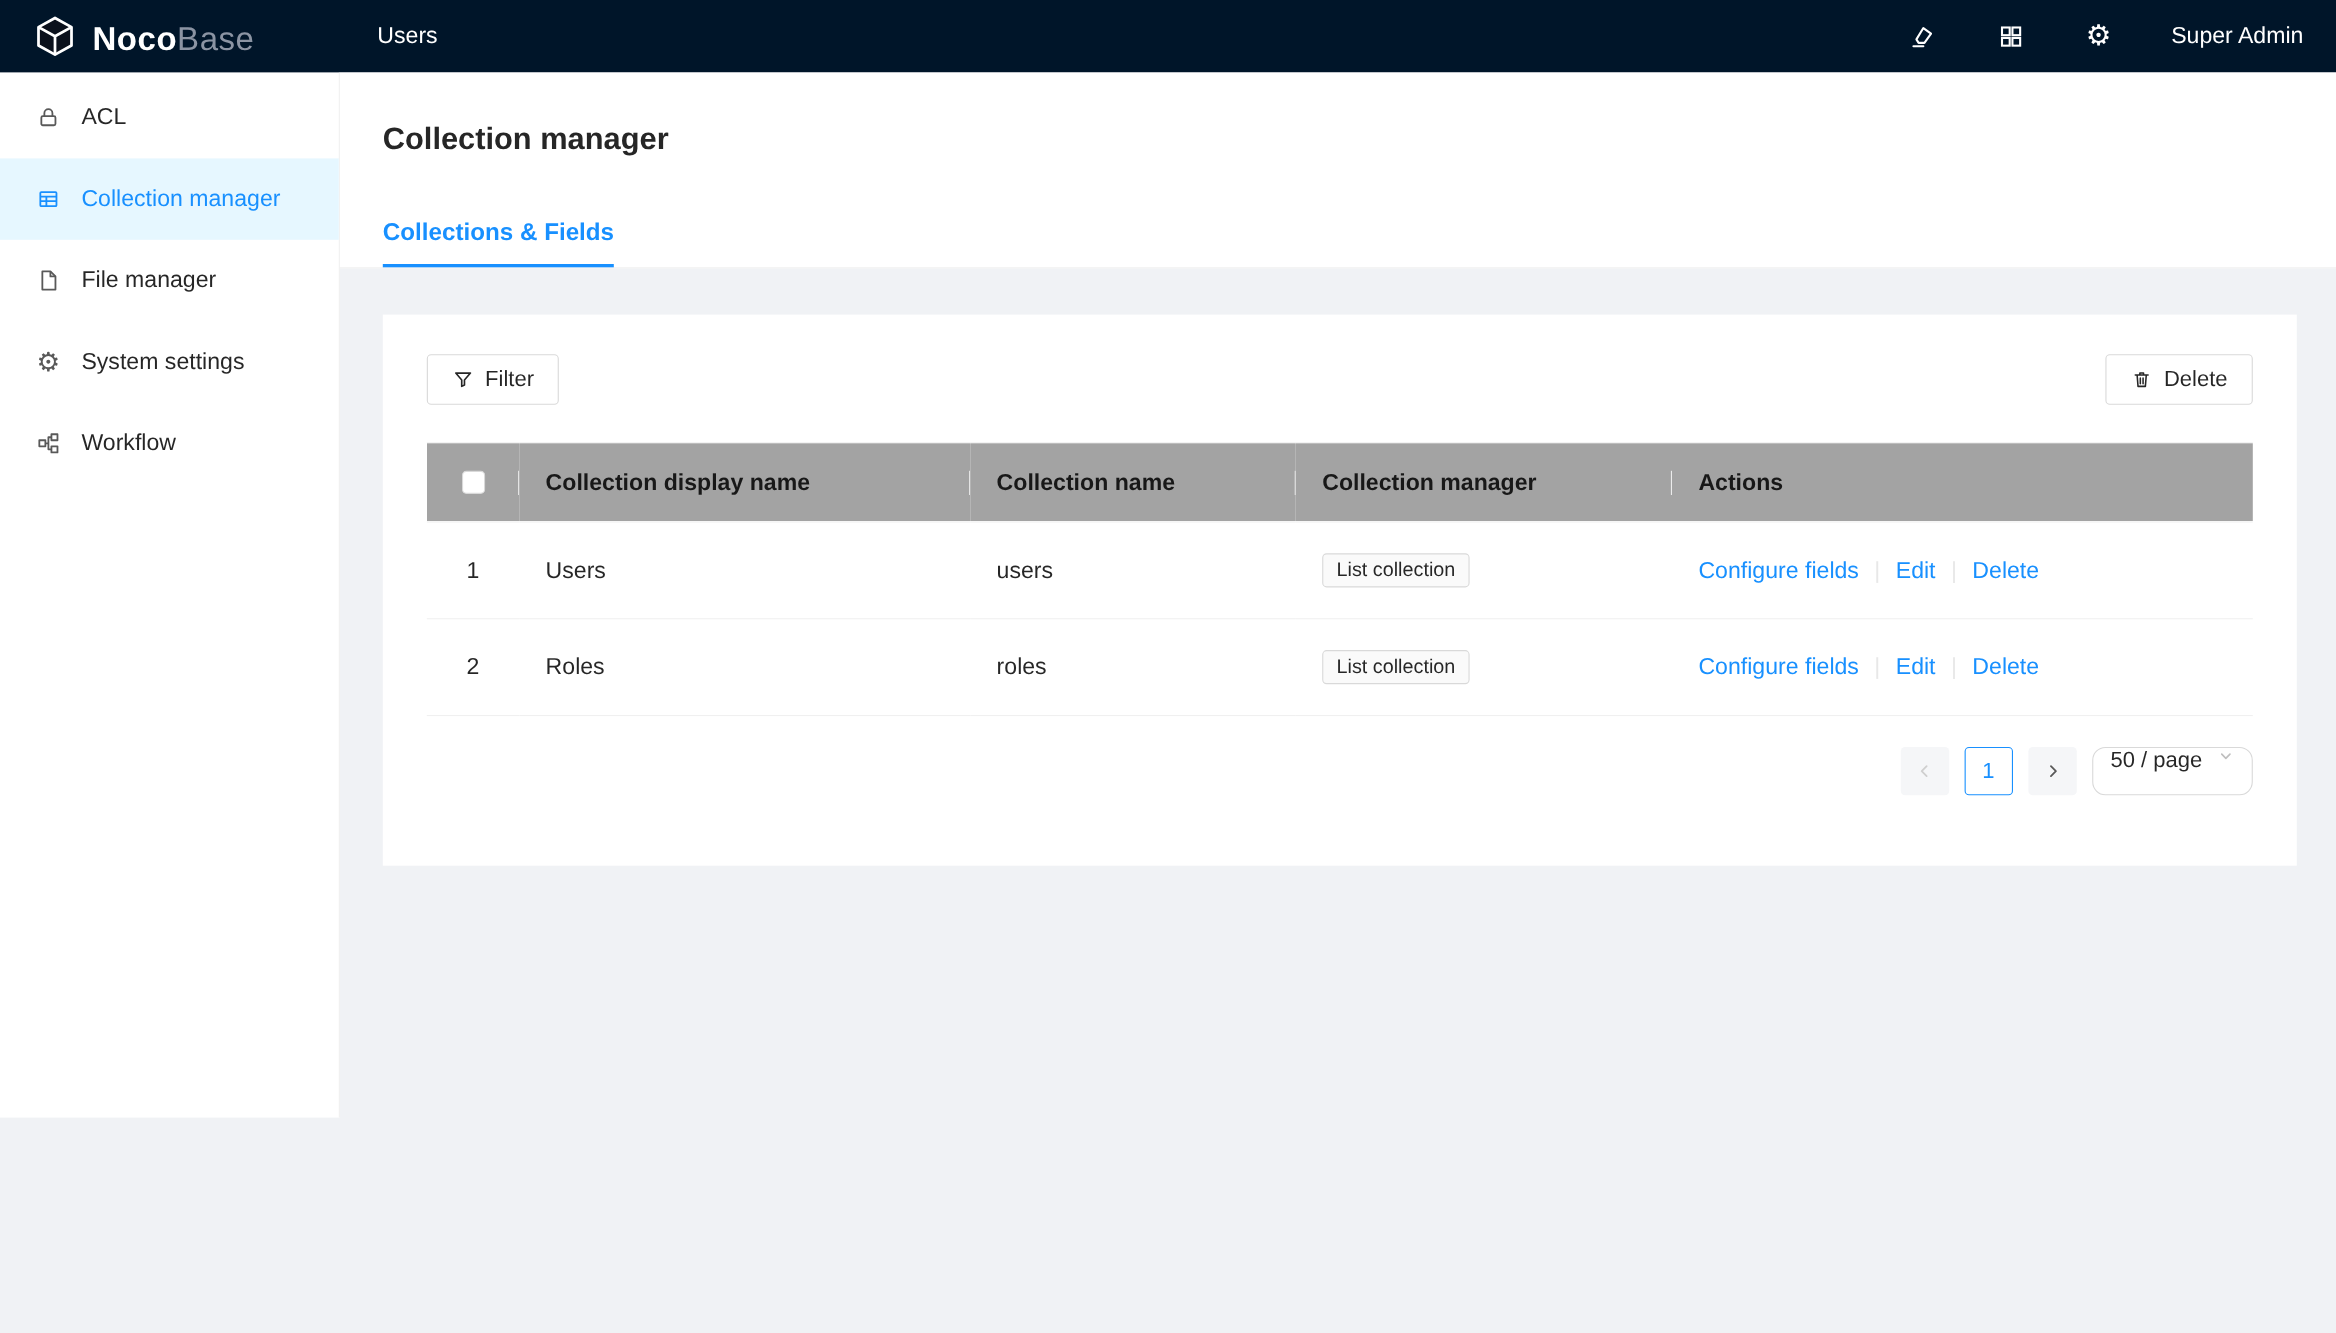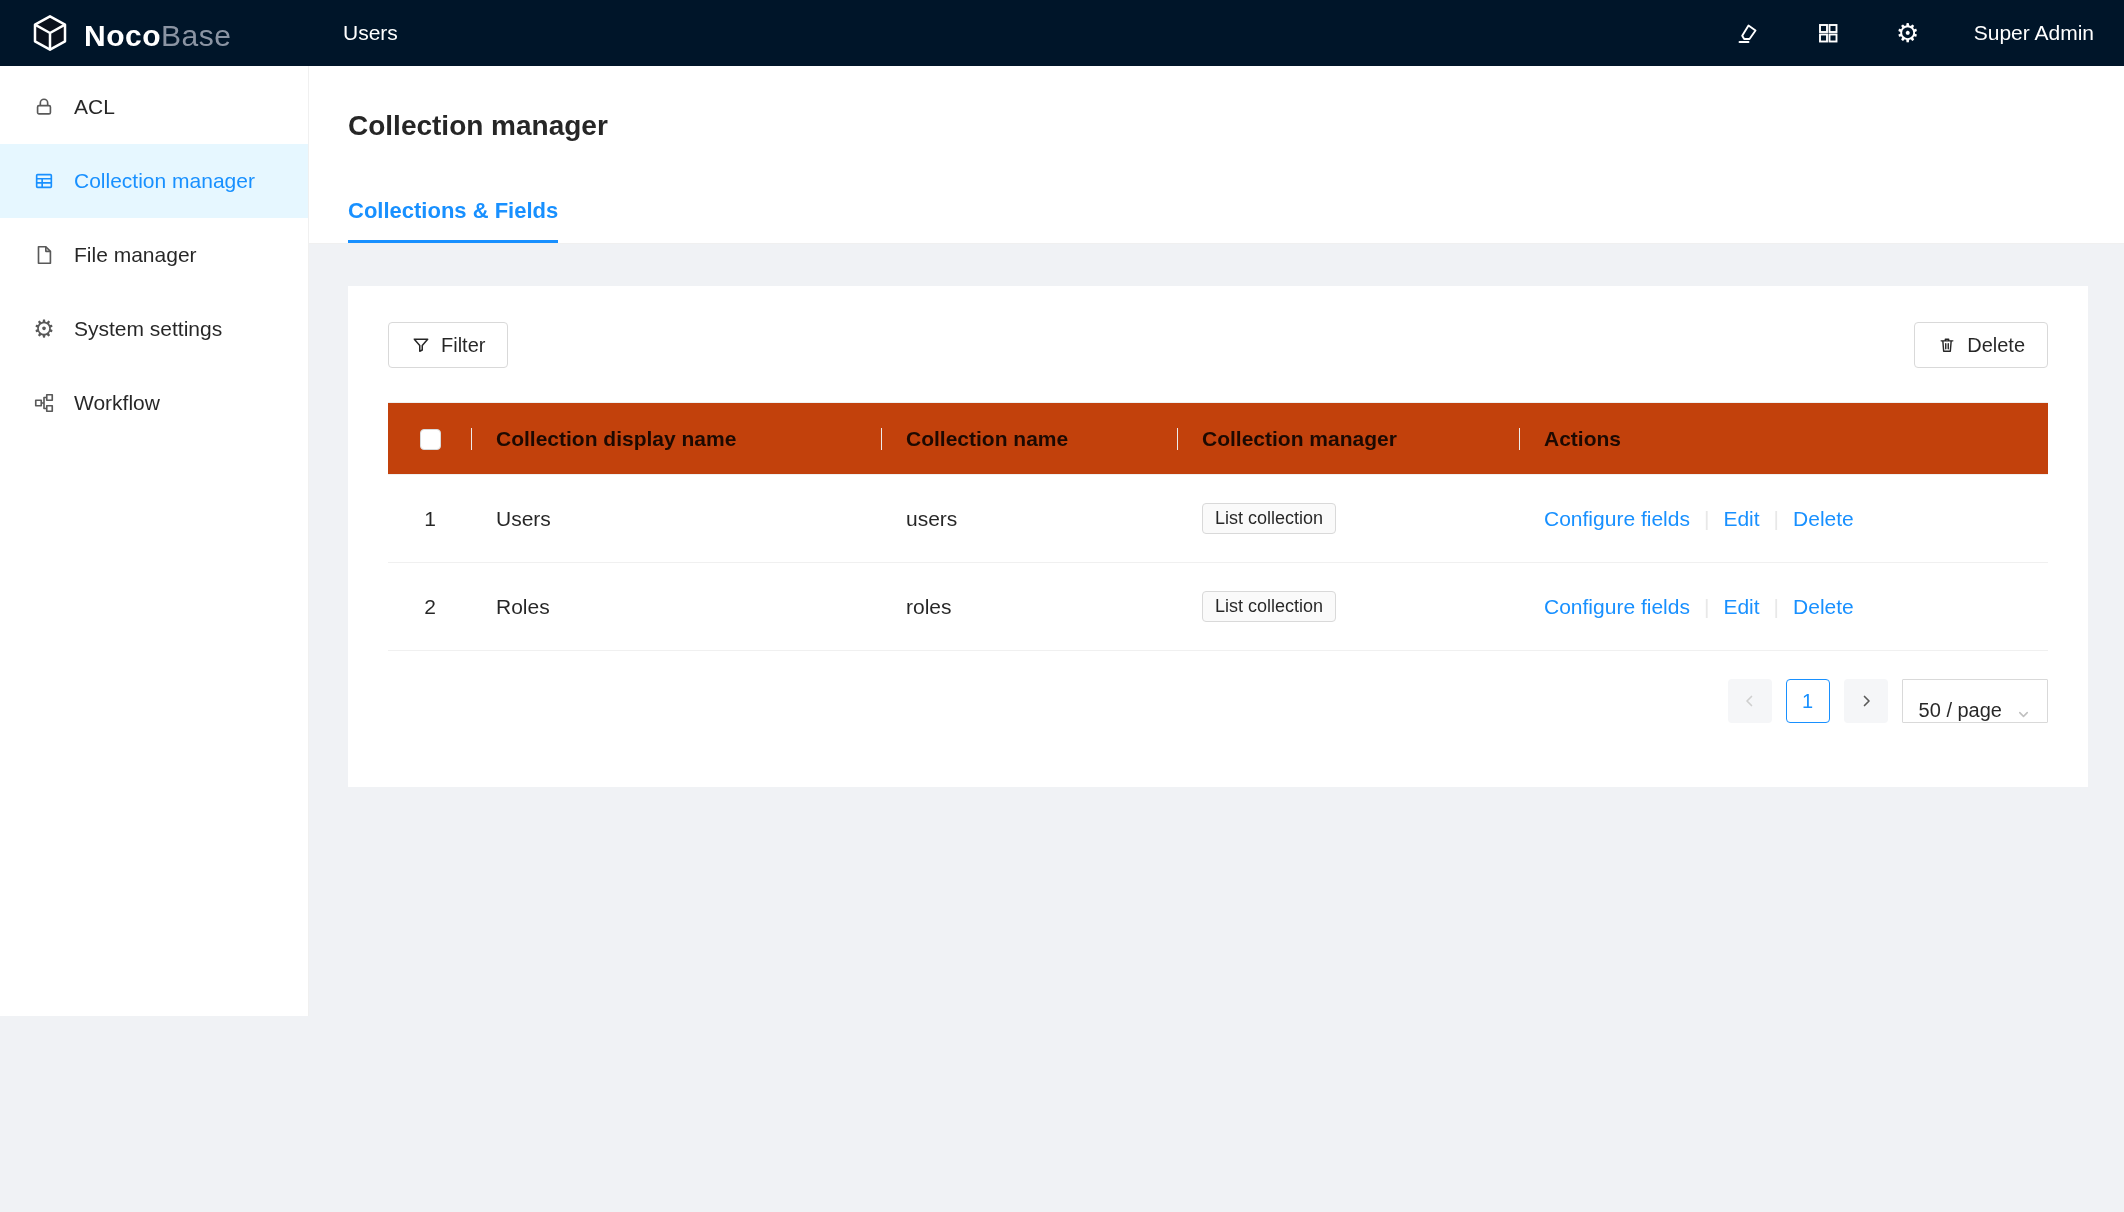--- a/index.html
+++ b/index.html
@@ -49,38 +49,38 @@
 
   
   .create-wrap{position:relative;z-index:20}
   .design-overlay{position:absolute;top:-20px;left:-18px;right:-22px;height:252px;background:rgba(189,182,227,.38);border-radius:4px;box-shadow:0 12px 30px rgba(110,100,170,.28);pointer-events:none;z-index:30}
   .dropdown-menu{position:absolute;top:50px;left:-6px;right:-10px;background:#fff;border-radius:4px;padding:10px 0;z-index:10;box-shadow:0 6px 16px rgba(0,0,0,.08)}
   .dropdown-item{height:50px;display:flex;align-items:center;padding-left:28px;font-size:20px;color:#555;cursor:pointer;white-space:nowrap}
 
   
   table{width:100%;border-collapse:collapse;table-layout:fixed;margin-top:34px}
   th,td{text-align:left;padding:0 24px;overflow:hidden;white-space:nowrap}
-  thead th{height:72px;font-weight:bold;font-size:21px;border-top:1px solid #f0f0f0;border-bottom:1px solid #f0f0f0;position:relative;background:#c2410c}
+  thead th{height:72px;font-weight:bold;font-size:21px;border-top:1px solid #f0f0f0;border-bottom:1px solid #f0f0f0;position:relative;background:#a3a3a3}
   thead th:not(:last-child)::after{content:"";position:absolute;right:0;top:25px;height:22px;width:1px;background:#ececec}
   tbody td{height:88px;border-bottom:1px solid #f0f0f0;font-size:21px}
   .cell-center{text-align:center;padding:0}
   .checkbox{width:21px;height:21px;border:1px solid #d9d9d9;border-radius:4px;background:#fff;display:inline-block;vertical-align:middle;cursor:pointer}
   .tag{display:inline-block;border:1px solid #d9d9d9;background:#fafafa;border-radius:4px;font-size:18px;padding:4px 12px;color:rgba(0,0,0,.85)}
   .link{color:#1890ff;cursor:pointer}
   .action-sep{color:#e8e8e8;margin:0 14px}
   .action-sep::before{content:"|"}
 
   
   .pagination{display:flex;justify-content:flex-end;align-items:center;gap:14px;margin-top:28px}
   .page-btn{width:44px;height:44px;border-radius:4px;display:flex;align-items:center;justify-content:center;cursor:pointer;background:#f5f6f8}
   .page-btn svg{width:18px;height:18px}
   .page-prev{color:#cfcfcf}
   .page-next{color:#595959}
   .page-num{width:44px;height:44px;border:1px solid #1890ff;color:#1890ff;background:#fff;border-radius:4px;display:flex;align-items:center;justify-content:center;font-size:20px;cursor:pointer}
-  .page-size{height:44px;border:1px solid #d9d9d9;border-radius:1px;background:#fff;display:flex;align-items:flex-end;gap:14px;padding:0 16px;font-size:20px;cursor:pointer}
+  .page-size{height:44px;border:1px solid #d9d9d9;border-radius:12px;background:#fff;display:flex;align-items:flex-start;gap:14px;padding:0 16px;font-size:20px;cursor:pointer}
   .page-size svg{width:15px;height:15px;color:#bfbfbf}
 </style>
 </head>
 <body>
 
 <header class="topbar">
   <div class="logo">
     <span class="logo-cube">
       <svg viewBox="0 0 24 24" fill="#0b111c" stroke="#ffffff" stroke-width="1.5" stroke-linejoin="round">
         <path d="M12 2l9 5v10l-9 5-9-5V7z"></path>

